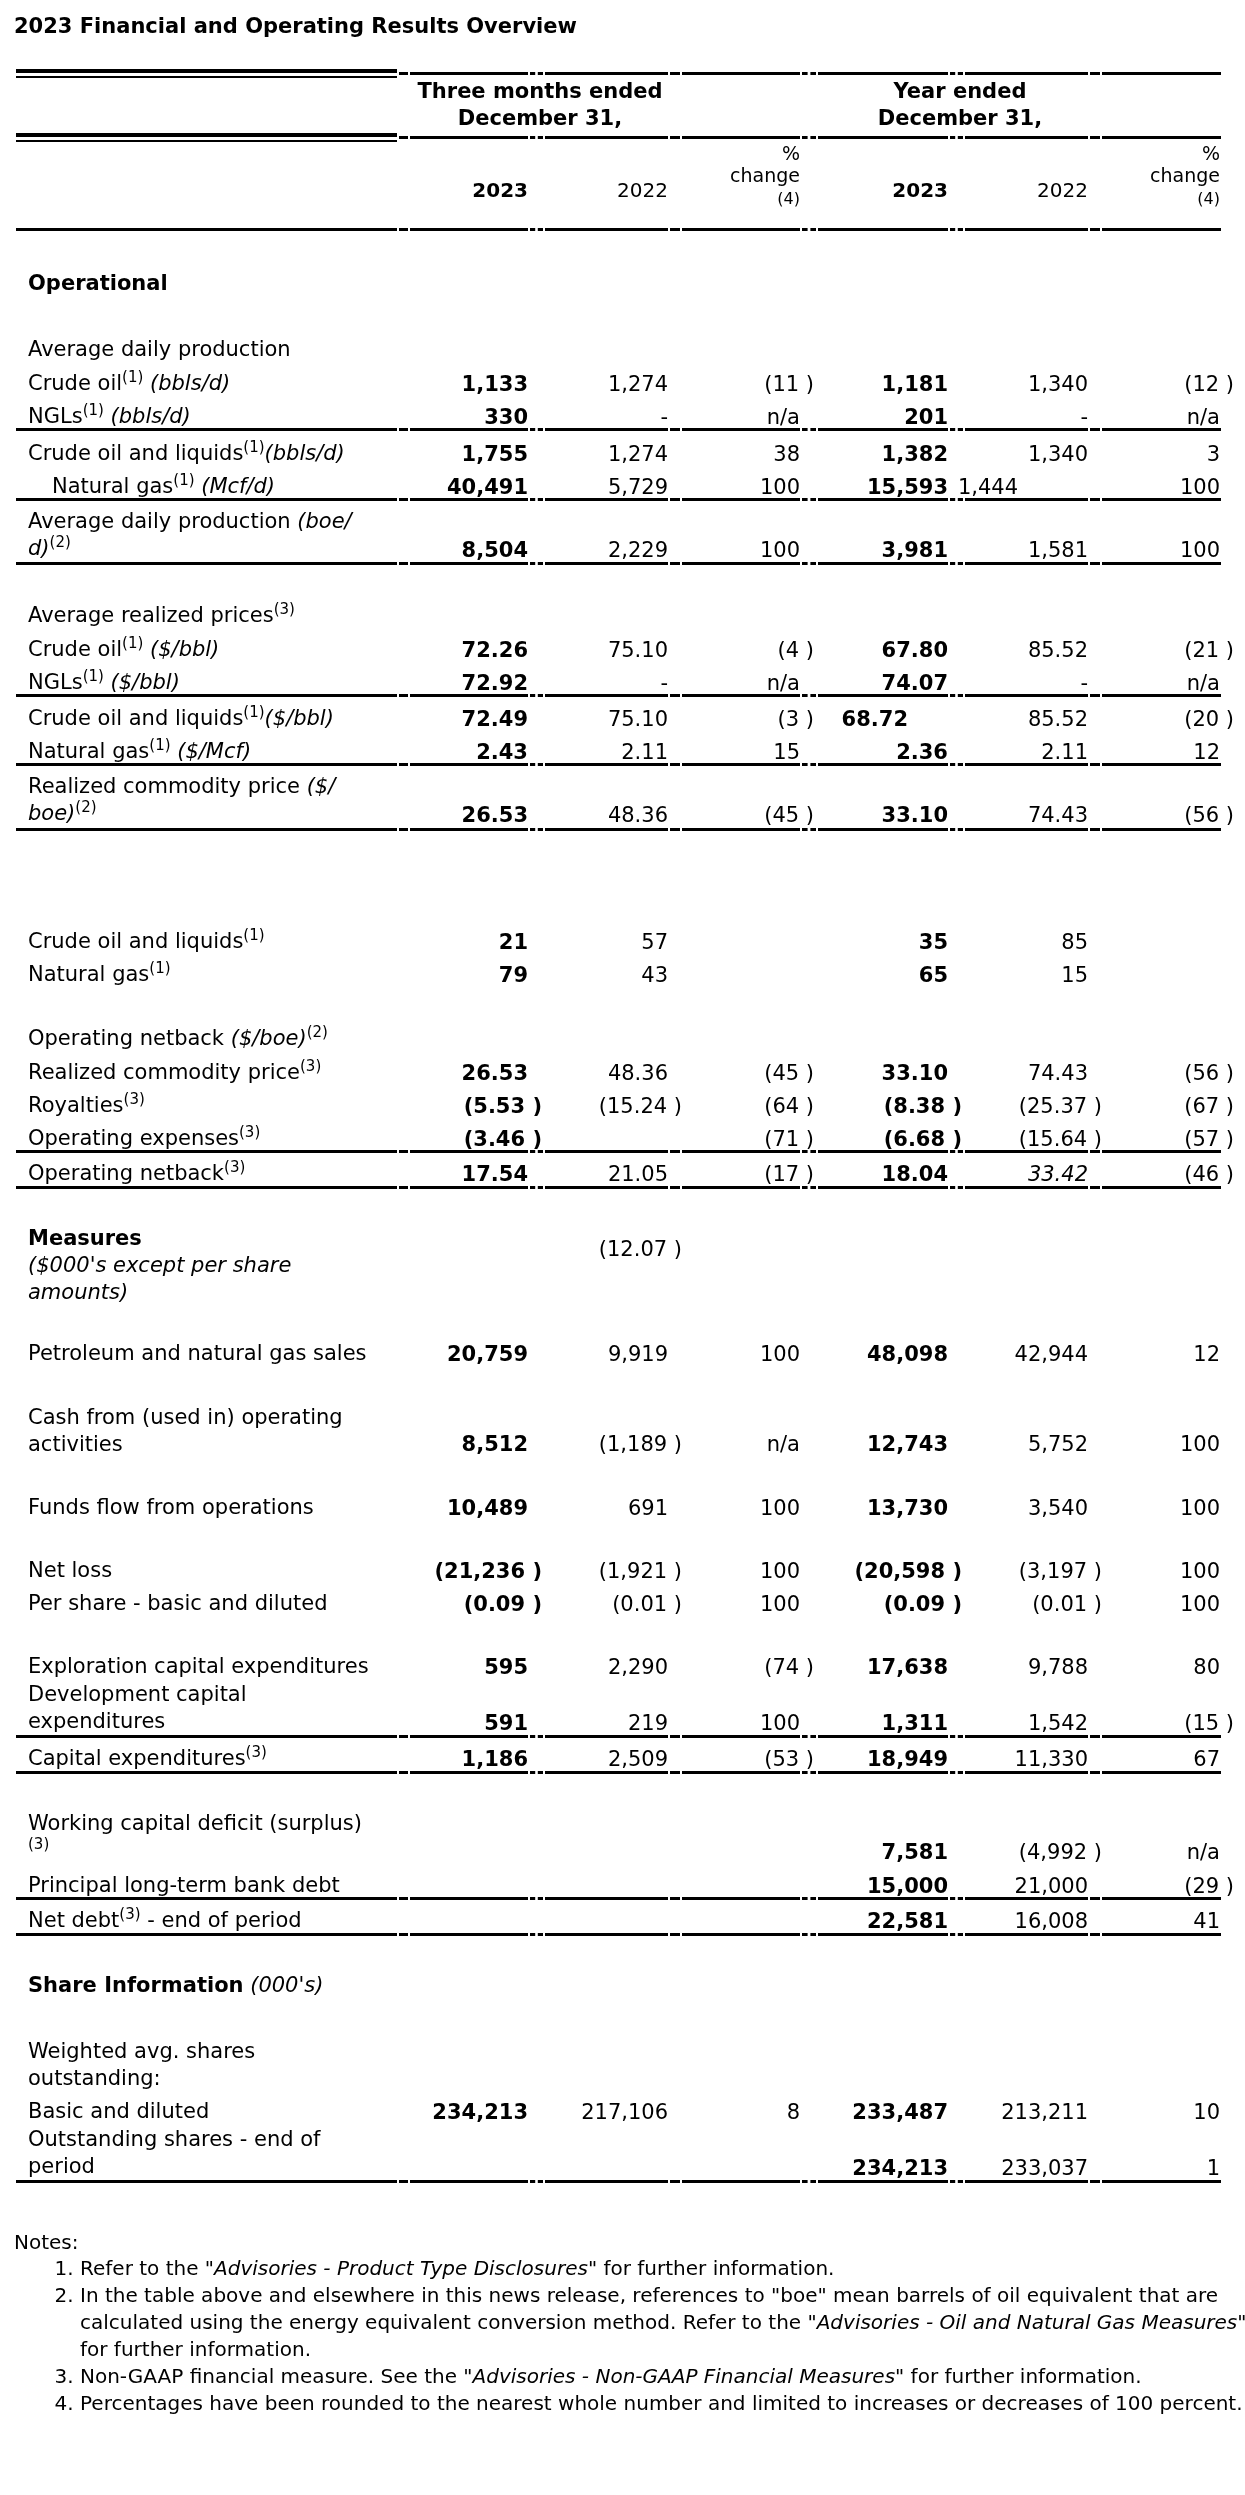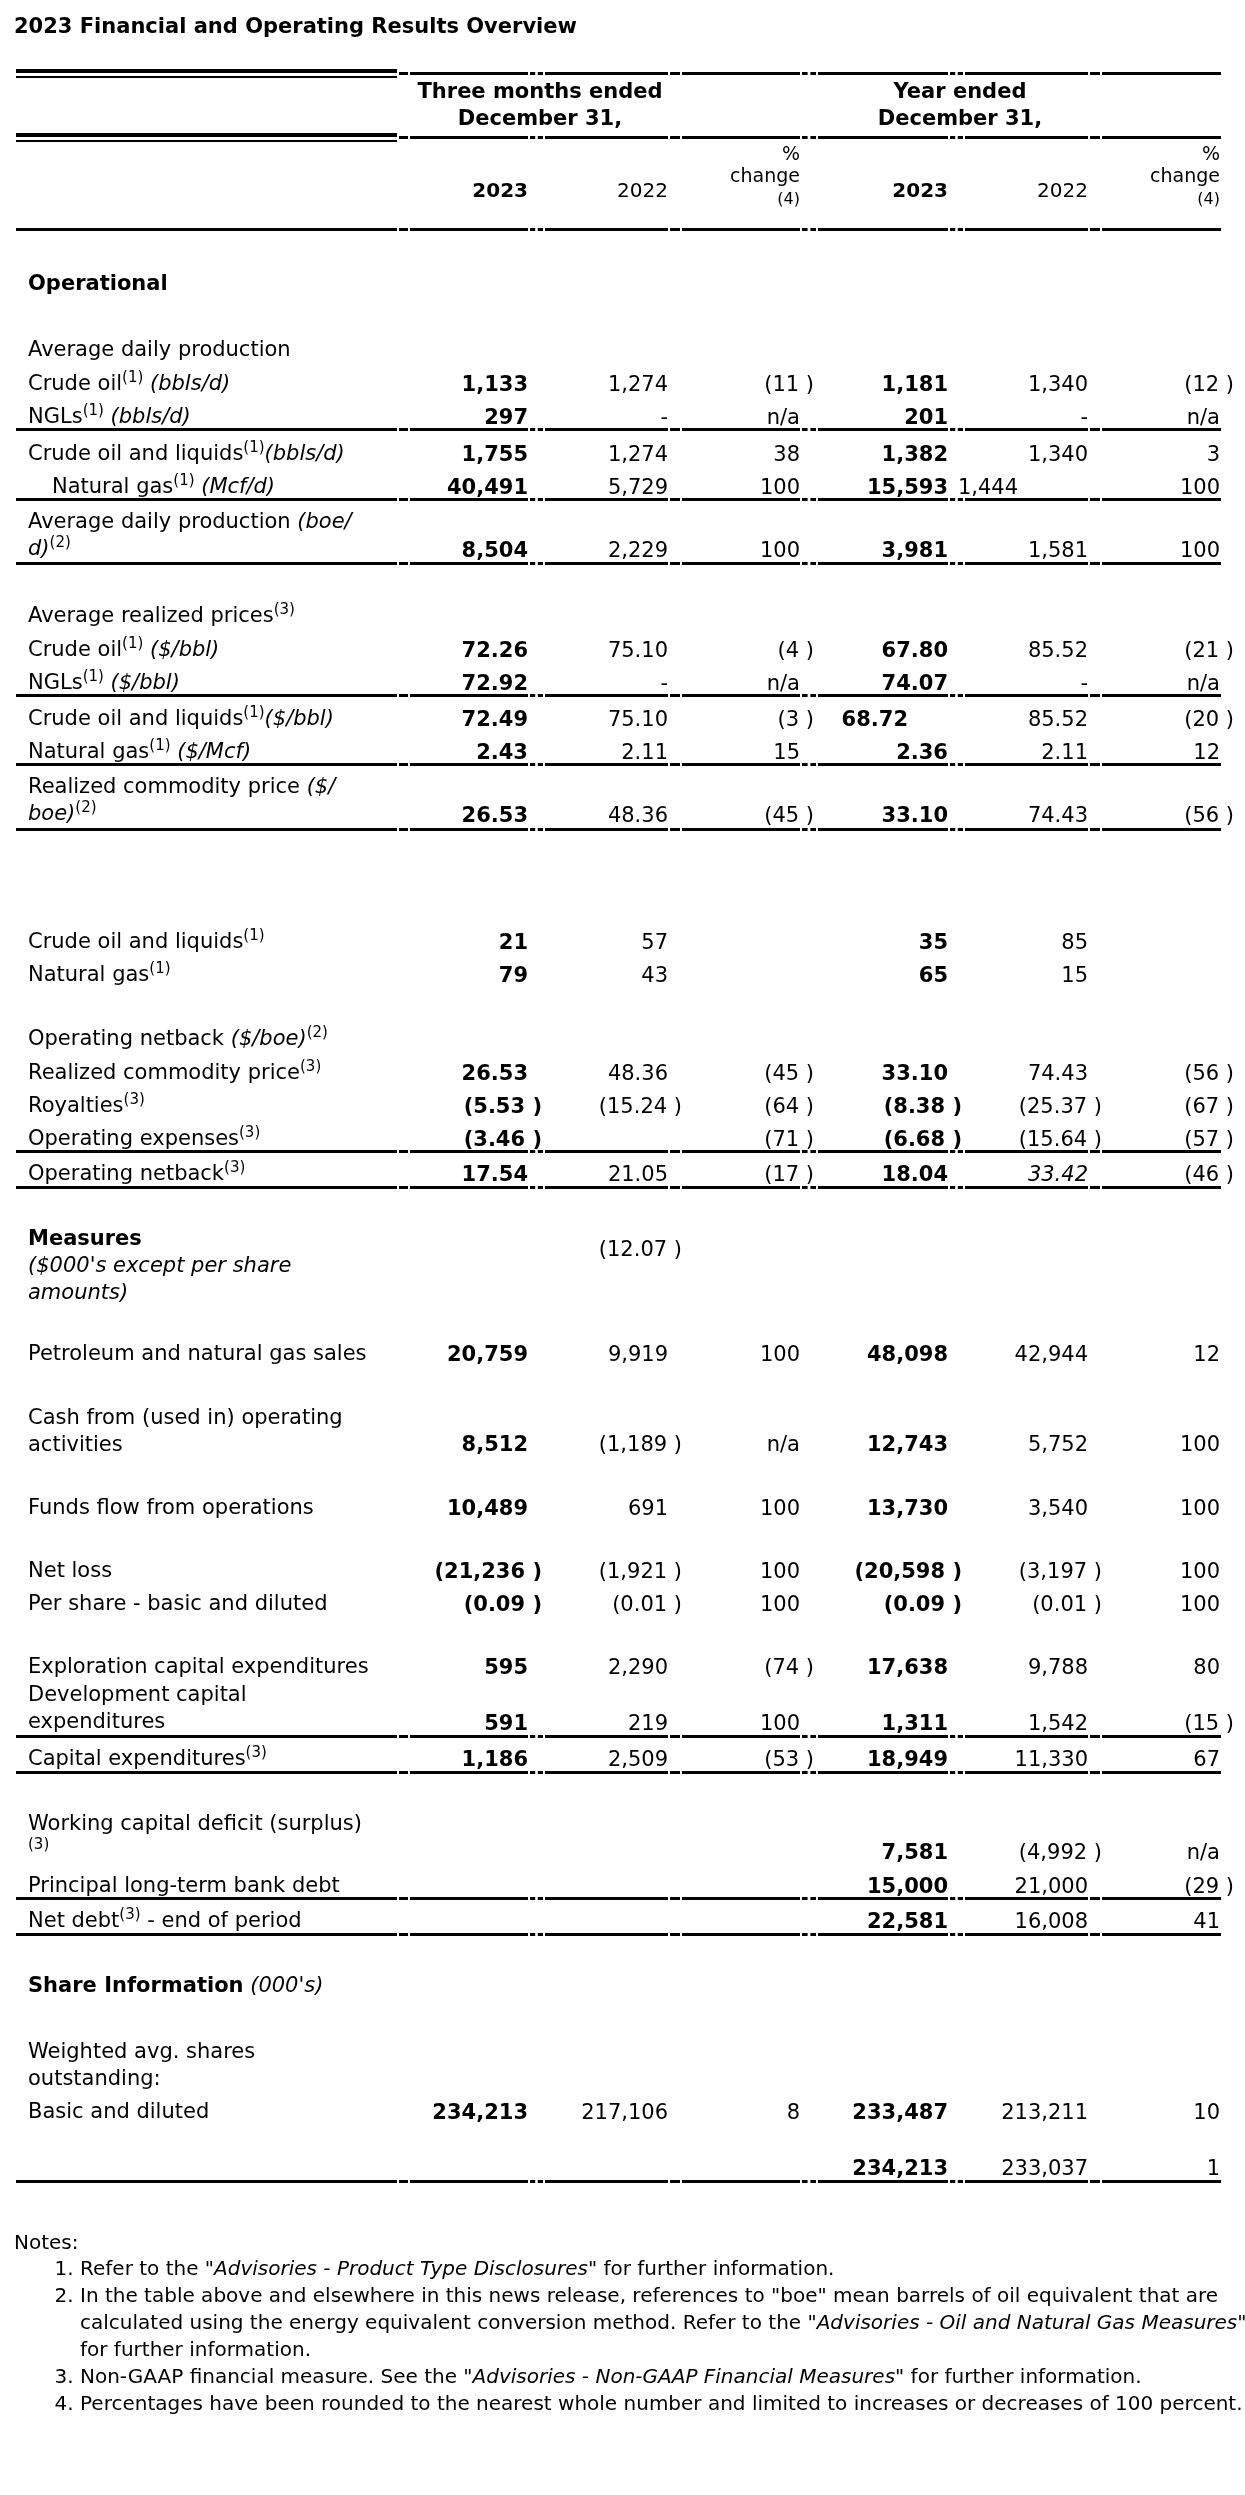--- a/index.html
+++ b/index.html
@@ -88,21 +88,21 @@
     <div class="lbl b" style="top: 270px;"><span>Operational</span></div>
     <div class="lbl" style="top: 336px;"><span>Average daily production</span></div>
     <div class="lbl" style="top: 370px;"><span>Crude oil</span><sup>(1)</sup><span> </span><span class="i">(bbls/d)</span></div>
     <div class="cell b" style="width: 200px; left: 312px; top: 372px;">1,133</div>
     <div class="cell" style="width: 200px; left: 452px; top: 372px;">1,274</div>
     <div class="cell" style="width: 200px; left: 598px; top: 372px;">(11 )</div>
     <div class="cell b" style="width: 200px; left: 732px; top: 372px;">1,181</div>
     <div class="cell" style="width: 200px; left: 872px; top: 372px;">1,340</div>
     <div class="cell" style="width: 200px; left: 1018px; top: 372px;">(12 )</div>
     <div class="lbl" style="top: 403px;"><span>NGLs</span><sup>(1)</sup><span> </span><span class="i">(bbls/d)</span></div>
-    <div class="cell b" style="width: 200px; left: 312px; top: 405px;">297</div>
+    <div class="cell b" style="width: 200px; left: 312px; top: 405px;">330</div>
     <div class="cell" style="width: 200px; left: 452px; top: 405px;">-</div>
     <div class="cell" style="width: 200px; left: 584px; top: 405px;">n/a</div>
     <div class="cell b" style="width: 200px; left: 732px; top: 405px;">201</div>
     <div class="cell" style="width: 200px; left: 872px; top: 405px;">-</div>
     <div class="cell" style="width: 200px; left: 1004px; top: 405px;">n/a</div>
     <div class="rule" style="top: 428px;">
       <div class="seg" style="left: 0px; width: 381px;"></div>
       <div class="gap" style="left: 383px; width: 9px;"></div>
       <div class="seg" style="left: 394px; width: 118px;"></div>
       <div class="gap" style="left: 514px; width: 13px;"></div>
@@ -449,20 +449,21 @@
     </div>
     <div class="lbl" style="top: 1972px;"><span class="b">Share Information</span><span> </span><span class="i">(000's)</span></div>
     <div class="lbl" style="top: 2038px;"><span>Weighted avg. shares</span><br><span>outstanding:</span></div>
     <div class="lbl" style="top: 2098px;"><span>Basic and diluted</span></div>
     <div class="cell b" style="width: 200px; left: 312px; top: 2100px;">234,213</div>
     <div class="cell" style="width: 200px; left: 452px; top: 2100px;">217,106</div>
     <div class="cell" style="width: 200px; left: 584px; top: 2100px;">8</div>
     <div class="cell b" style="width: 200px; left: 732px; top: 2100px;">233,487</div>
     <div class="cell" style="width: 200px; left: 872px; top: 2100px;">213,211</div>
     <div class="cell" style="width: 200px; left: 1004px; top: 2100px;">10</div>
+    <div class="lbl" style="top: 2126px;"><span>Outstanding shares - end of</span><br><span>period</span></div>
     <div class="cell b" style="width: 200px; left: 732px; top: 2156px;">234,213</div>
     <div class="cell" style="width: 200px; left: 872px; top: 2156px;">233,037</div>
     <div class="cell" style="width: 200px; left: 1004px; top: 2156px;">1</div>
     <div class="rule" style="top: 2180px;">
       <div class="seg" style="left: 0px; width: 381px;"></div>
       <div class="gap" style="left: 383px; width: 9px;"></div>
       <div class="seg" style="left: 394px; width: 118px;"></div>
       <div class="gap" style="left: 514px; width: 13px;"></div>
       <div class="seg" style="left: 529px; width: 123px;"></div>
       <div class="gap" style="left: 654px; width: 10px;"></div>

